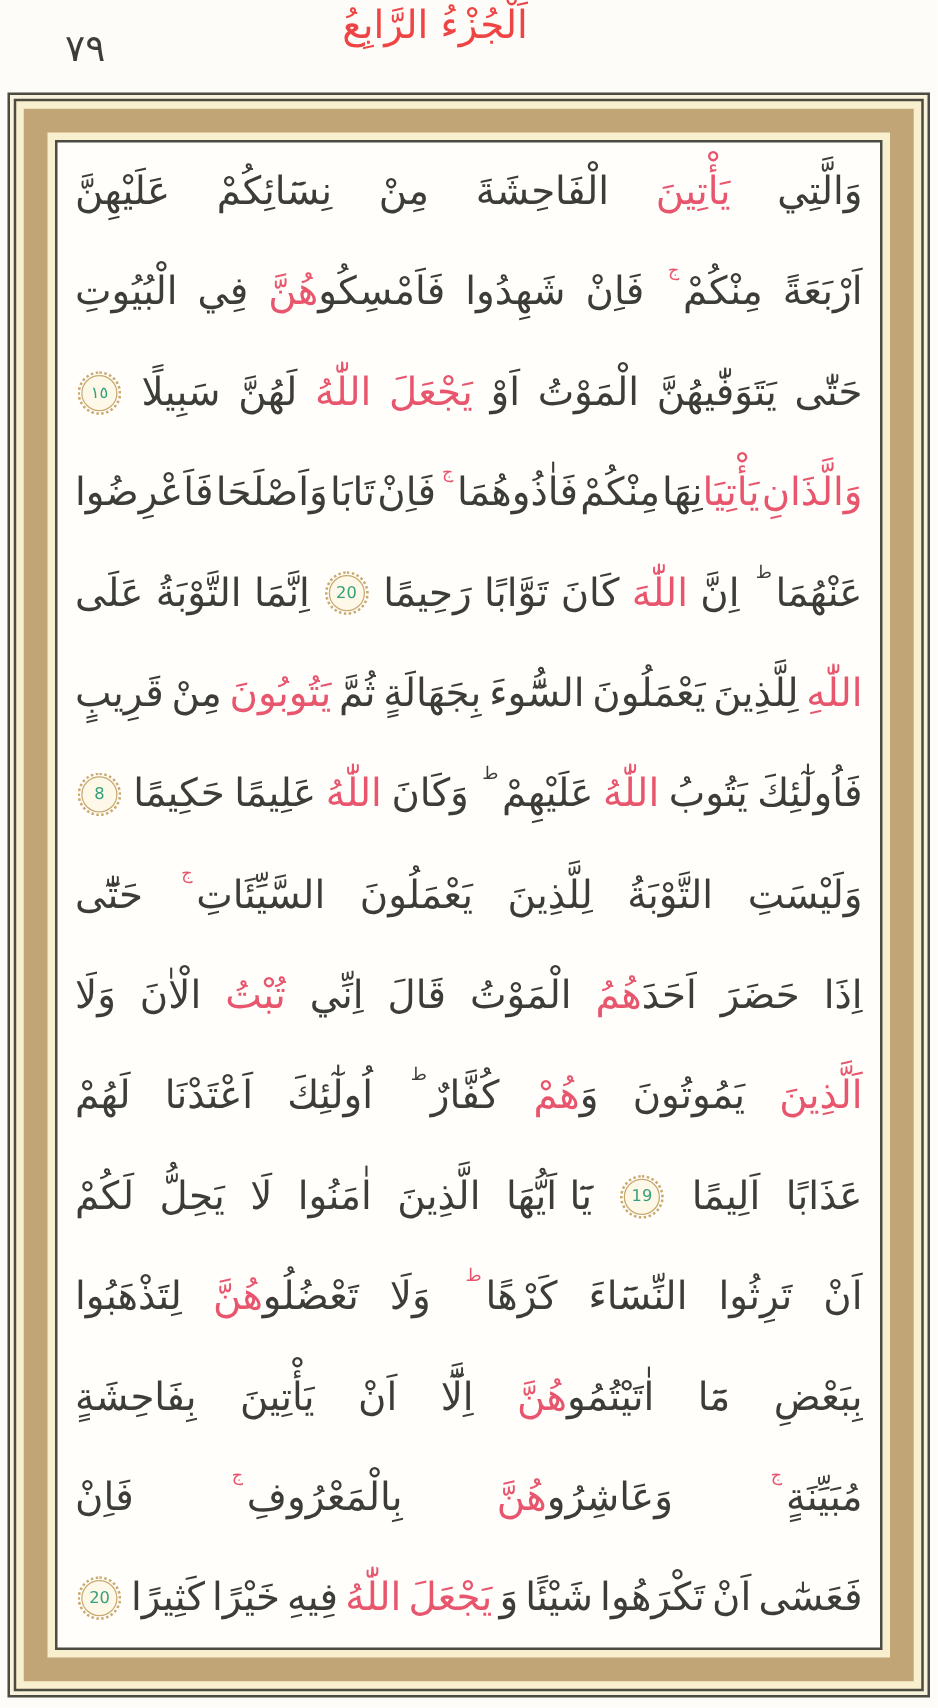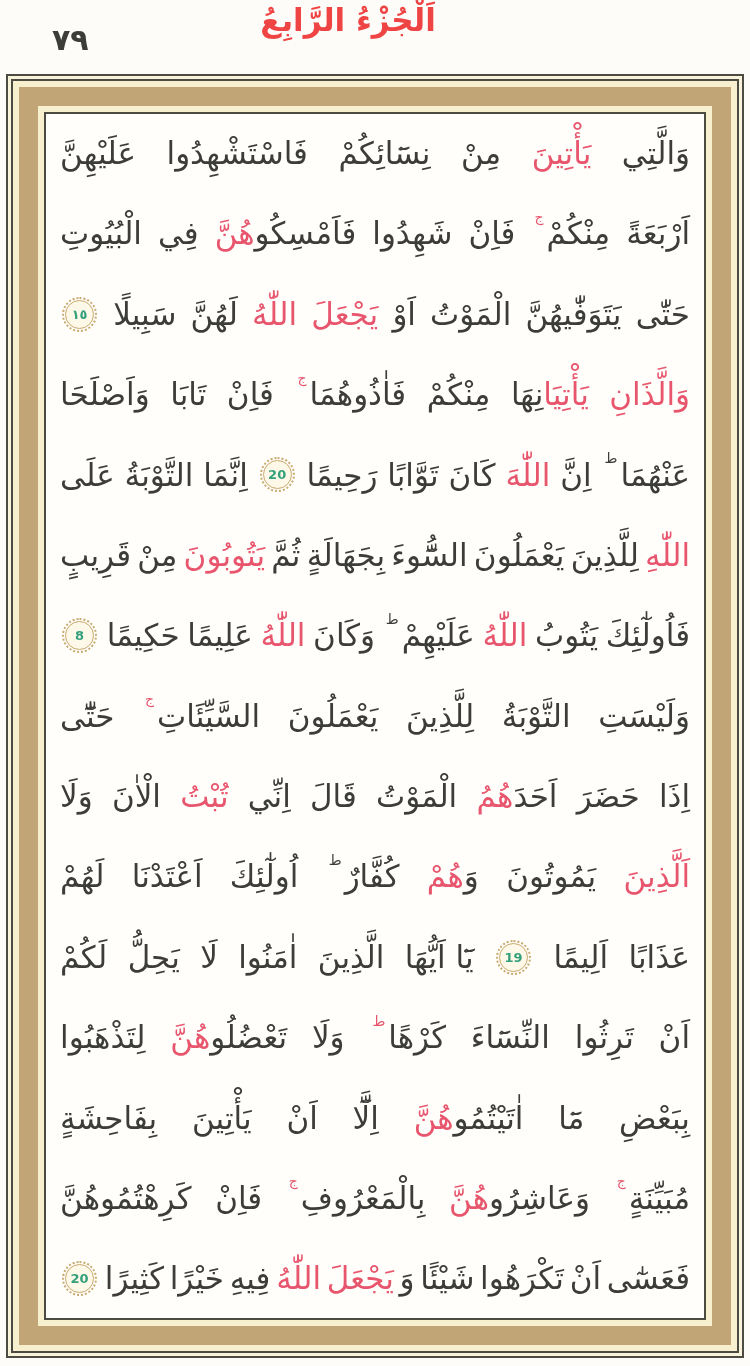--- a/index.html
+++ b/index.html
@@ -3,21 +3,21 @@
 <meta charset="utf-8">
 <style>
   html,body{margin:0;padding:0;}
   body{
     width:750px;height:1366px;position:relative;
     background:#fdfcf8;
     font-family:"DejaVu Sans",sans-serif;
     overflow:hidden;
   }
   
-  .page-header{position:absolute;top:0;left:0;width:696px;height:72px;font-weight:bold;}
+  .page-header{position:absolute;top:0;left:0;width:696px;height:72px;}
   .page-number{
     position:absolute;left:52px;top:22px;
     font-size:30px;color:var(--text,#3c3c38);direction:rtl;
   }
   .juz-title{
     position:absolute;left:0;right:0;top:2px;text-align:center;
     font-size:31px;color:#ef4444;direction:rtl;
   }
   
   .frame-outer{
@@ -75,21 +75,21 @@
     flex:0 0 auto;
     width:27px;height:27px;margin:0 5px;
     border-radius:50%;
     background:#fdf8e8;
     border:1px solid var(--rosette-ring,#c9a96e);
     outline:2px dotted var(--rosette-ring,#c9a96e);
     outline-offset:1px;
     display:inline-flex;align-items:center;justify-content:center;
   }
   .vnum{
-    font-size:13px;font-weight:bold;
+    font-size:13px;font-weight:normal;
     color:var(--verse-green,#35a17c);
     direction:rtl;line-height:1;text-align:right;
   }
 </style>
 </head>
 <body>
 
 <div class="page-header">
   <div class="page-number">٧٩</div>
   <div class="juz-title">اَلْجُزْءُ الرَّابِعُ</div>
@@ -102,27 +102,27 @@
         <div class="frame-content">
           <div class="lines">
               <div class="line">
                 <span class="word">
                   <span class="run blk">وَالَّتِي</span>
                 </span>
                 <span class="word">
                   <span class="run red">يَأْتِينَ</span>
                 </span>
                 <span class="word">
+                  <span class="run blk">الْفَاحِشَةَ</span>
+                </span>
+                <span class="word">
                   <span class="run blk">مِنْ</span>
                 </span>
                 <span class="word">
                   <span class="run blk">نِسَٓائِكُمْ</span>
-                </span>
-                <span class="word">
-                  <span class="run blk">فَاسْتَشْهِدُوا</span>
                 </span>
                 <span class="word">
                   <span class="run blk">عَلَيْهِنَّ</span>
                 </span>
               </div>
               <div class="line">
                 <span class="word">
                   <span class="run blk">اَرْبَعَةً</span>
                 </span>
                 <span class="word">
@@ -194,20 +194,23 @@
                 </span>
                 <span class="word">
                   <span class="run blk">فَاِنْ</span>
                 </span>
                 <span class="word">
                   <span class="run blk">تَابَا</span>
                 </span>
                 <span class="word">
                   <span class="run blk">وَاَصْلَحَا</span>
                 </span>
+                <span class="word">
+                  <span class="run blk">فَاَعْرِضُوا</span>
+                </span>
               </div>
               <div class="line">
                 <span class="word">
                   <span class="run blk">عَنْهُمَا</span>
                   <span class="run blk pause">ط</span>
                 </span>
                 <span class="word">
                   <span class="run blk">اِنَّ</span>
                 </span>
                 <span class="word">
@@ -462,23 +465,20 @@
                 <span class="word">
                   <span class="run blk">وَعَاشِرُو</span>
                   <span class="run red">هُنَّ</span>
                 </span>
                 <span class="word">
                   <span class="run blk">بِالْمَعْرُوفِ</span>
                   <span class="run red pause">ج</span>
                 </span>
                 <span class="word">
                   <span class="run blk">فَاِنْ</span>
-                </span>
-                <span class="word">
-                  <span class="run blk">كَرِهْتُمُوهُنَّ</span>
                 </span>
               </div>
               <div class="line">
                 <span class="word">
                   <span class="run blk">فَعَسٰٓى</span>
                 </span>
                 <span class="word">
                   <span class="run blk">اَنْ</span>
                 </span>
                 <span class="word">

